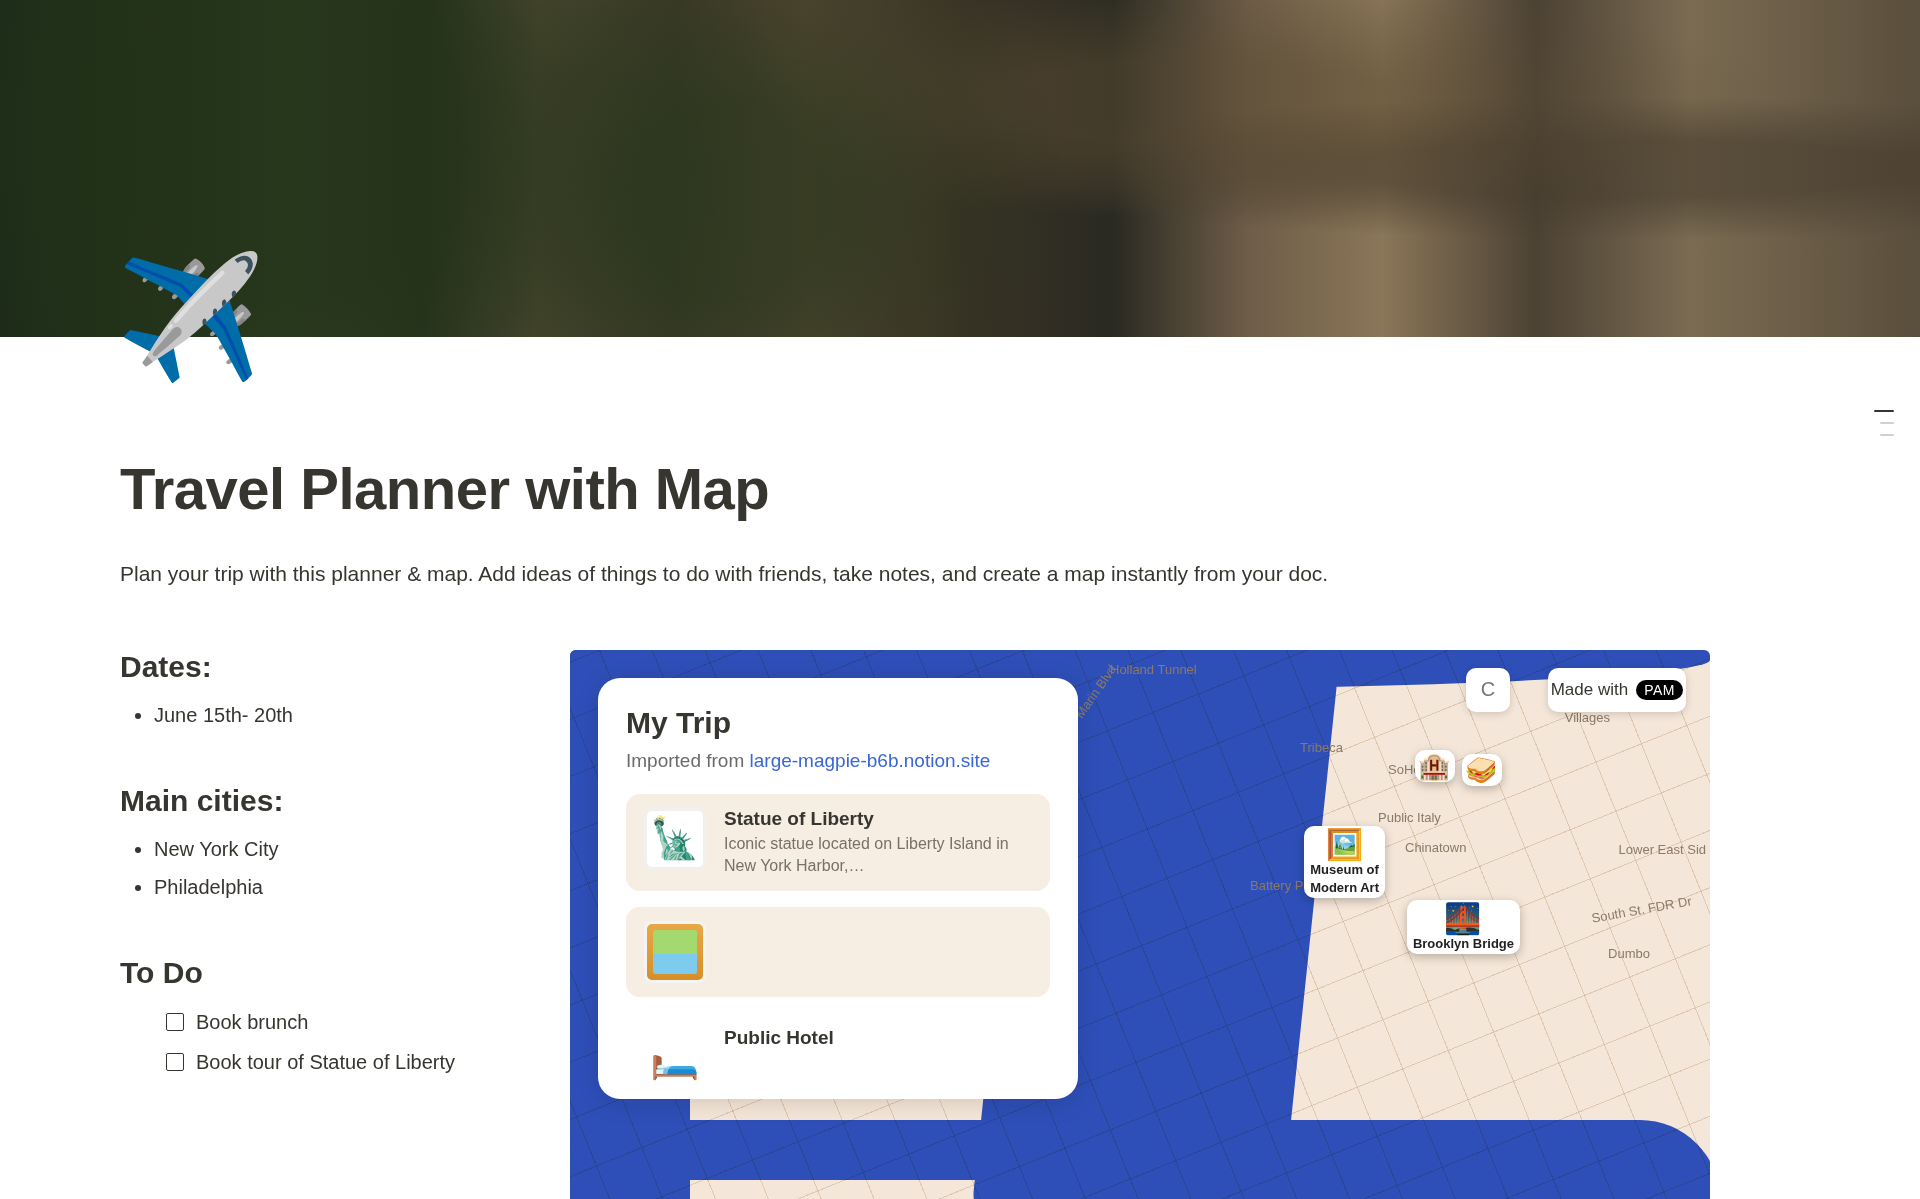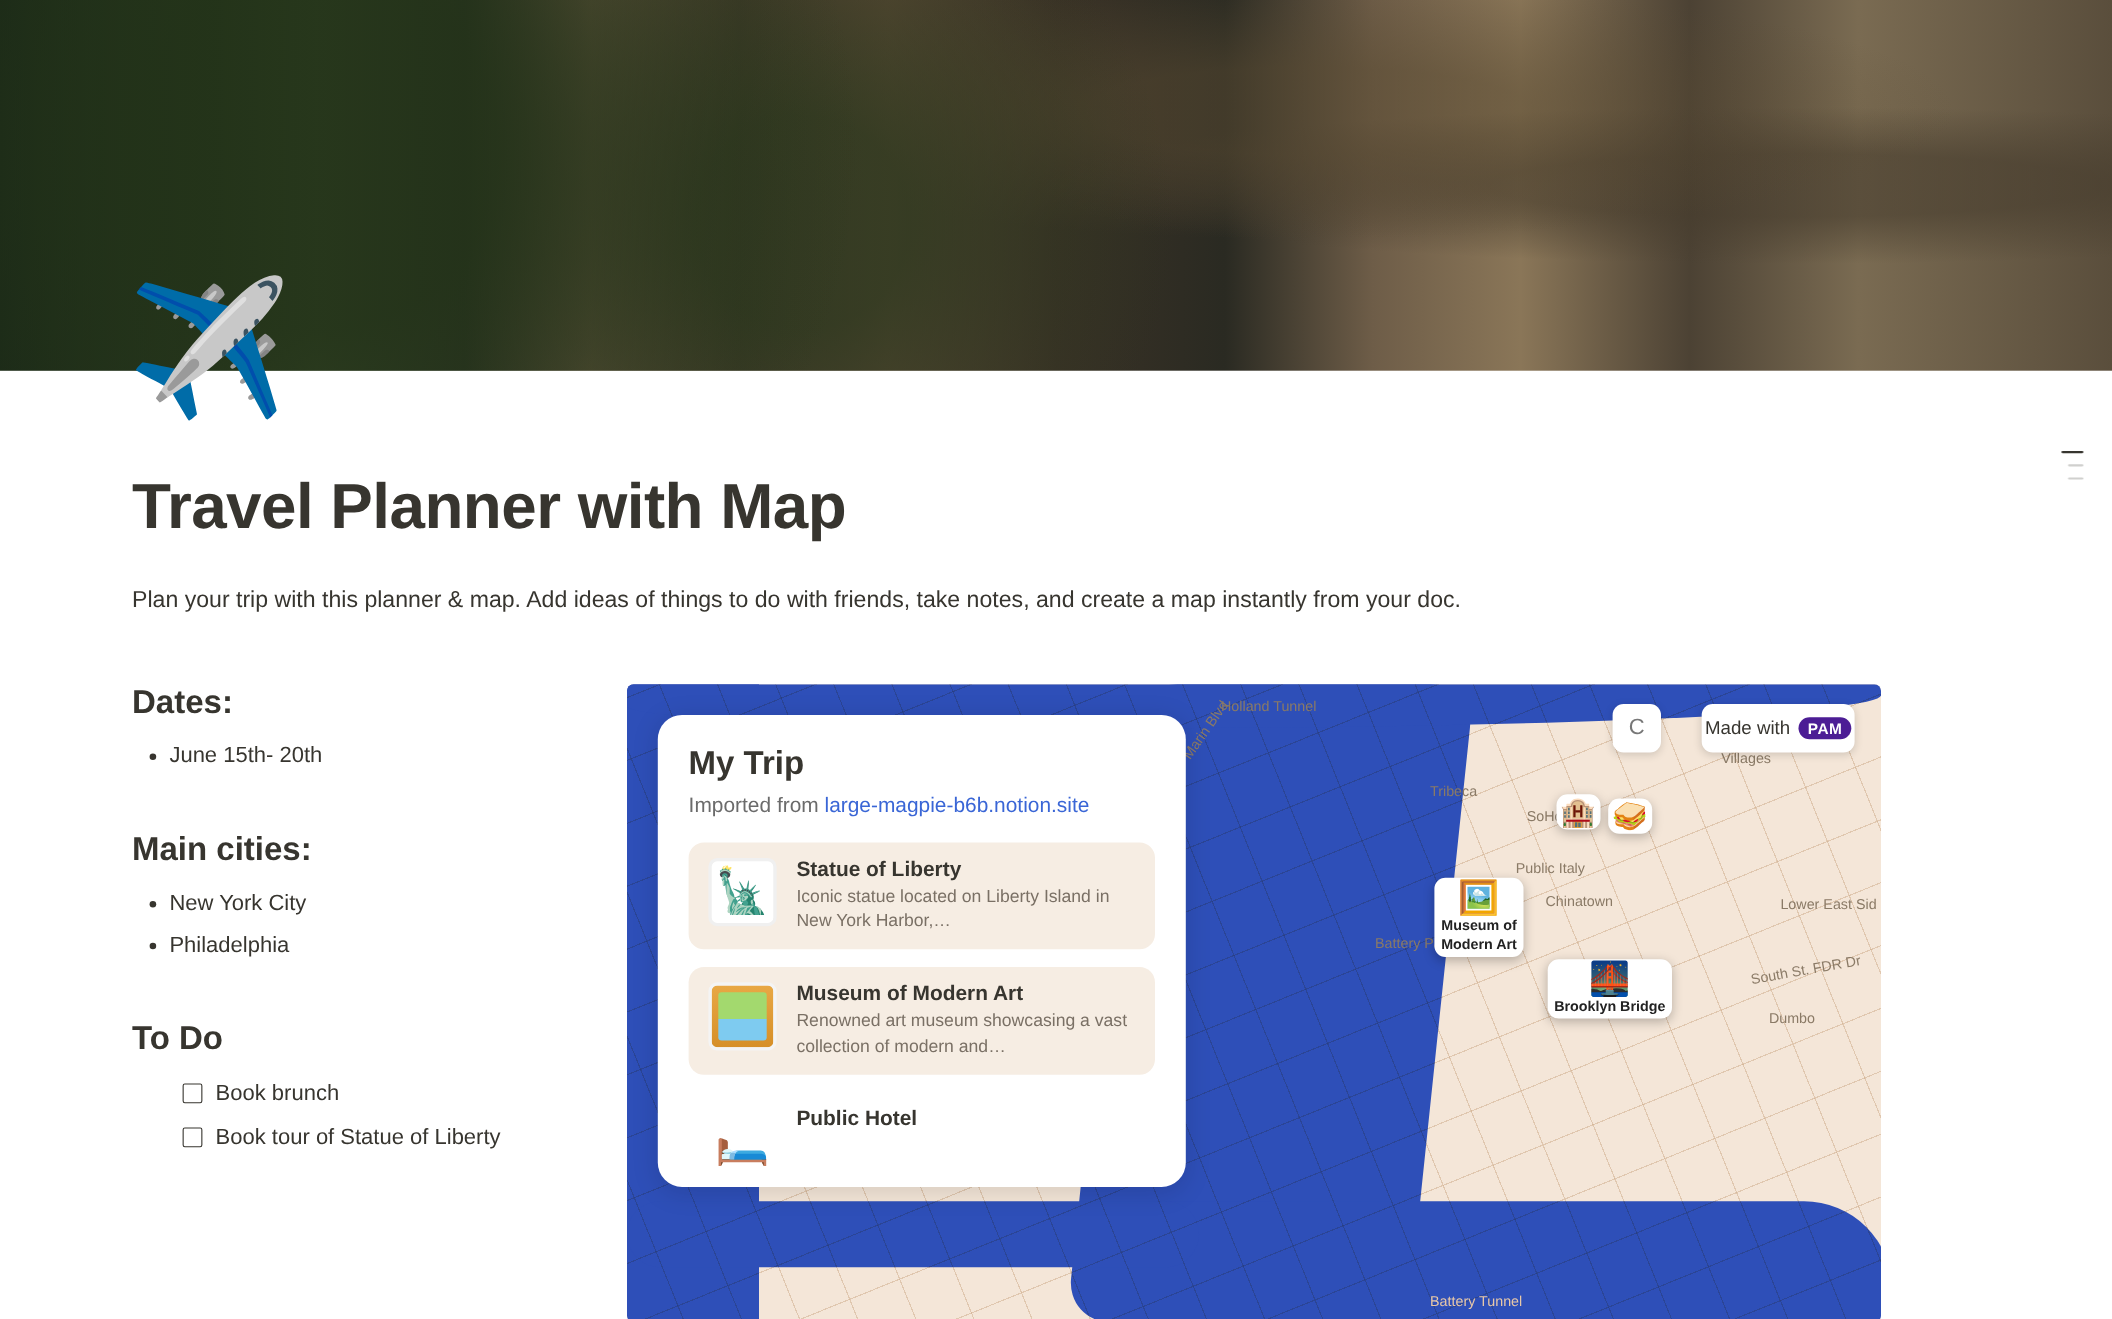--- a/index.html
+++ b/index.html
@@ -45,21 +45,21 @@
   font-size: 120px;
   line-height: 1;
   position: absolute;
   top: -80px;
   left: 116px;
 }
 
 h1.title {
   font-size: 58px;
   font-weight: 700;
-  padding-top: 90px;
+  padding-top: 118px;
   margin-bottom: 36px;
   letter-spacing: -0.5px;
 }
 
 .description {
   font-size: 21px;
   color: #37352f;
   margin-bottom: 60px;
   line-height: 1.5;
 }
@@ -236,23 +236,23 @@
 }
 .badge-pam {
   right: 24px;
   height: 44px;
   padding: 0 3px;
   gap: 8px;
   font-size: 17px;
   font-weight: 500;
 }
 .pam-pill {
-  background: #4c1d95;
+  background: #000000;
   color: #fff;
-  font-weight: 700;
+  font-weight: 400;
   font-size: 14px;
   border-radius: 14px;
   padding: 2px 8px;
   letter-spacing: 0.5px;
 }
 
 
 .pin {
   position: absolute;
   background: #fff;
@@ -369,24 +369,20 @@
           <div class="trip-item">
             <div class="trip-icon framed">🗽</div>
             <div class="trip-text">
               <div class="trip-title">Statue of Liberty</div>
               <div class="trip-desc">Iconic statue located on Liberty Island in New York Harbor,…</div>
             </div>
           </div>
 
           <div class="trip-item">
             <div class="trip-icon picture-frame"></div>
-            <div class="trip-text">
-              <div class="trip-title">Museum of Modern Art</div>
-              <div class="trip-desc">Renowned art museum showcasing a vast collection of modern and…</div>
-            </div>
           </div>
 
           <div class="trip-item last">
             <div class="trip-icon">🛏️</div>
             <div class="trip-text">
               <div class="trip-title">Public Hotel</div>
             </div>
           </div>
         </div>
 

